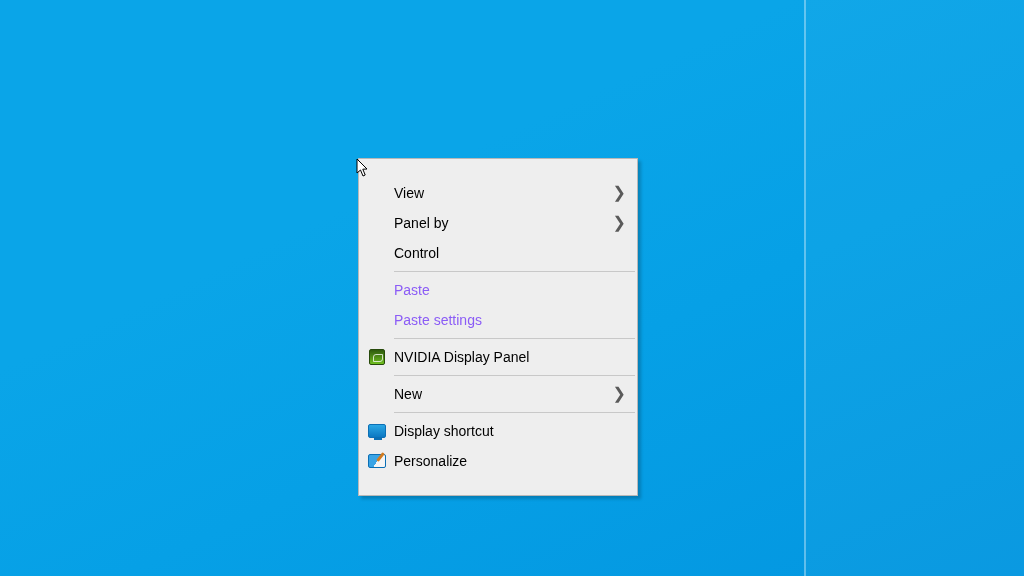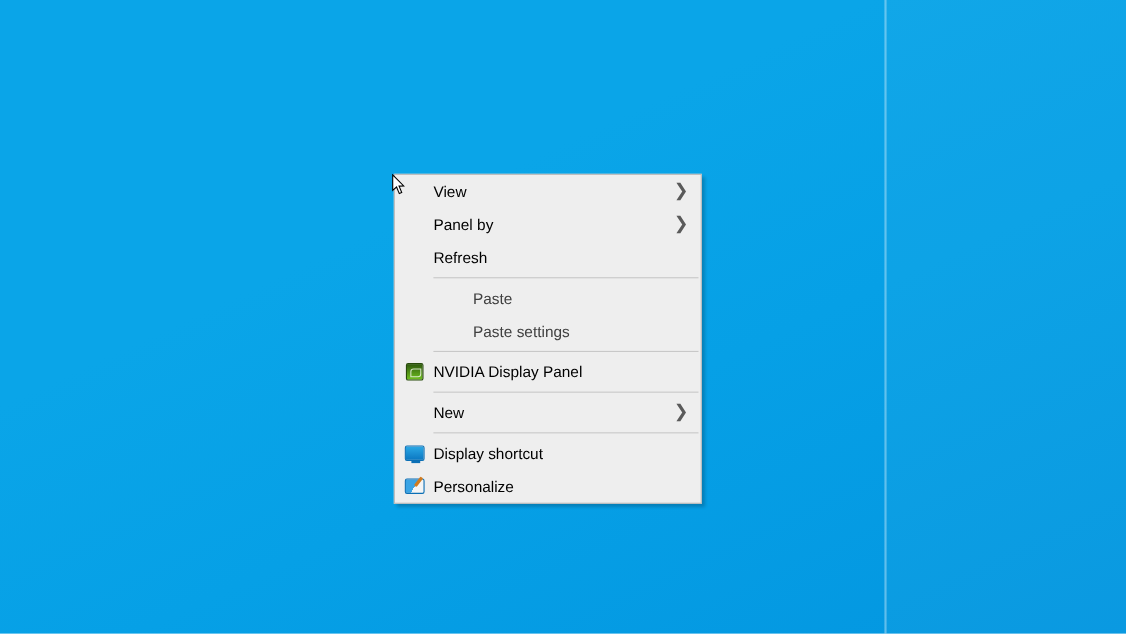--- a/index.html
+++ b/index.html
@@ -24,30 +24,30 @@
     }
     
     .context-menu {
       position: absolute;
       left: 358px;
       top: 158px;
       width: 280px;
       background: #eeeeee;
       border: 1px solid #b8b8b8;
       box-shadow: 3px 3px 3px rgba(0,0,0,0.20);
-      padding: 0 1px;
+      padding: 19px 1px;
     }
     .menu-item {
       display: flex;
       align-items: center;
       height: 30px;
       padding: 0 10px 0 6px;
       cursor: default;
     }
-    .menu-item.disabled { color: #404040; gap: 36px; }
+    .menu-item.disabled { color: #8b5cf6; }
     .mi-icon {
       width: 22px;
       height: 18px;
       display: flex;
       align-items: center;
       justify-content: center;
       margin-right: 6px;
       flex: 0 0 22px;
     }
     .mi-label { flex: 1 1 auto; }
@@ -124,21 +124,21 @@
   </div>
 
   <div class="menu-item">
     <span class="mi-icon"></span>
     <span class="mi-label">Panel by</span>
     <span class="mi-arrow">❯</span>
   </div>
 
   <div class="menu-item">
     <span class="mi-icon"></span>
-    <span class="mi-label">Refresh</span>
+    <span class="mi-label">Control</span>
   </div>
 
   <div class="menu-sep"></div>
 
   <div class="menu-item disabled">
     <span class="mi-icon"></span>
     <span class="mi-label">Paste</span>
   </div>
 
   <div class="menu-item disabled">

